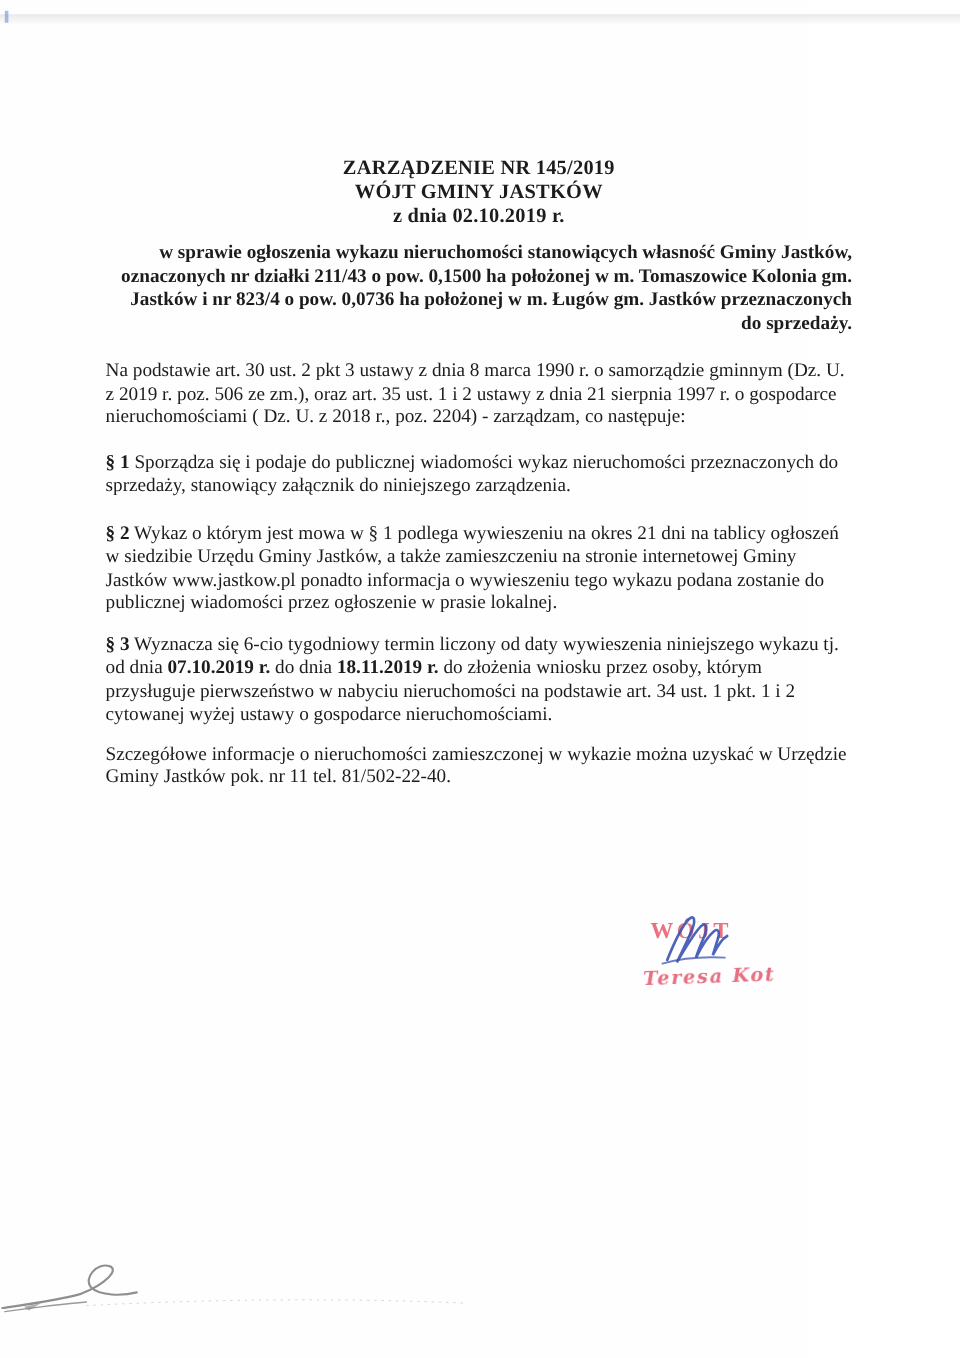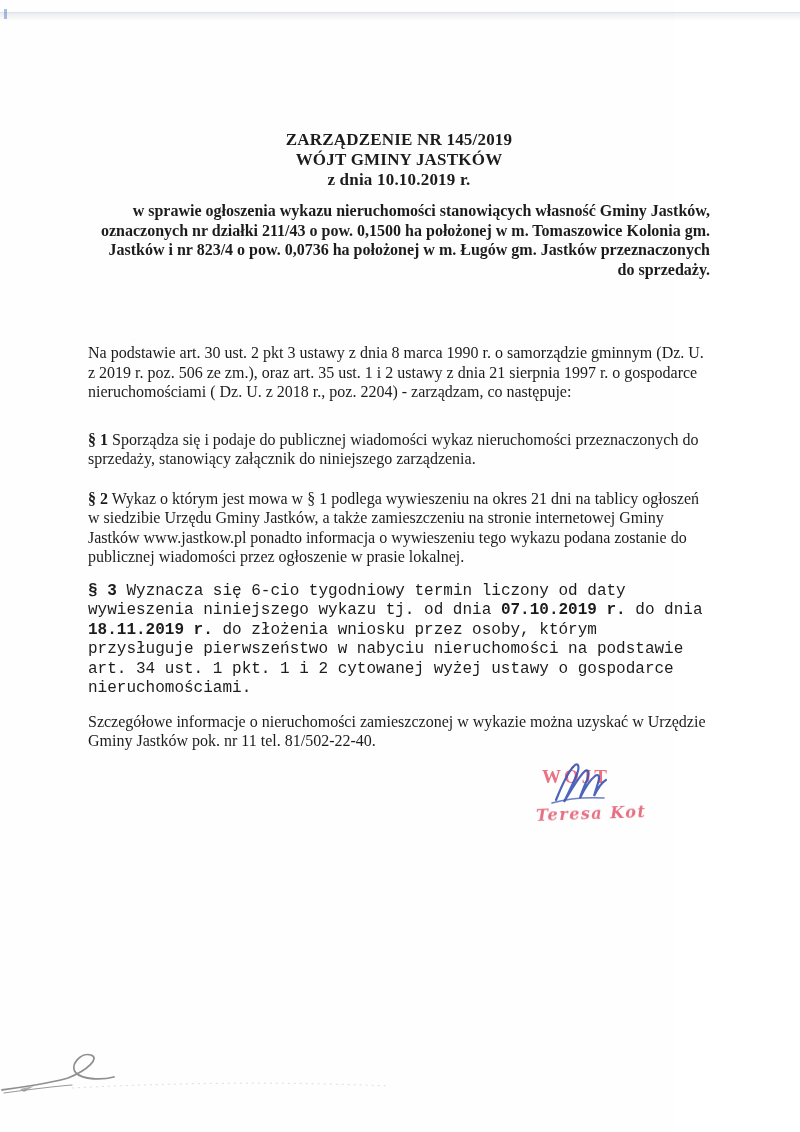--- a/index.html
+++ b/index.html
@@ -41,24 +41,24 @@
     font-size: 17px;
     line-height: 20px;
     letter-spacing: 0.2px;
   }
   .subject {
     margin-top: 11px;
     font-weight: bold;
     text-align: right;
   }
   p { margin: 0; }
-  .legal-basis { margin-top: 64px; }
-  .par-1 { margin-top: 28px; }
+  .legal-basis { margin-top: 20px; }
+  .par-1 { margin-top: 18px; }
   .par-2 { margin-top: 20px; }
-  .par-3 { margin-top: 15px; font-family: Liberation Mono, monospace; }
+  .par-3 { margin-top: 15px; }
   .info-par { margin-top: 13px; }
   .par-4 { margin-top: 16px; }
   .sec-marker { font-weight: bold; }
   .bold-date { font-weight: bold; }
 
   .signature-block {
     position: absolute; left: 528px; top: 762px;
     width: 160px; height: 80px;
   }
   .stamp-title {
@@ -96,21 +96,21 @@
 <div class="page">
 
   <div class="scan-line-top"></div>
   <div class="scan-tick"></div>
 
   <div class="content">
 
     <div class="title-block">
       <div>ZARZĄDZENIE NR 145/2019</div>
       <div>WÓJT GMINY JASTKÓW</div>
-      <div>z dnia 10.10.2019 r.</div>
+      <div>z dnia 02.10.2019 r.</div>
     </div>
 
     <p class="subject">w sprawie ogłoszenia wykazu nieruchomości stanowiących własność Gminy Jastków, oznaczonych nr działki 211/43 o pow. 0,1500 ha położonej w m. Tomaszowice Kolonia gm. Jastków i nr 823/4 o pow. 0,0736 ha położonej w m. Ługów gm. Jastków przeznaczonych do sprzedaży.</p>
 
     <p class="legal-basis">Na podstawie art. 30 ust. 2 pkt 3 ustawy z dnia 8 marca 1990 r. o samorządzie gminnym (Dz. U. z 2019 r. poz. 506 ze zm.), oraz art. 35 ust. 1 i 2 ustawy z dnia 21 sierpnia 1997 r. o gospodarce nieruchomościami ( Dz. U. z 2018 r., poz. 2204) - zarządzam, co następuje:</p>
 
     <p class="par-1"><span class="sec-marker">§ 1</span> <span>Sporządza się i podaje do publicznej wiadomości wykaz nieruchomości przeznaczonych do sprzedaży, stanowiący załącznik do niniejszego zarządzenia.</span></p>
 
     <p class="par-2"><span class="sec-marker">§ 2</span> <span>Wykaz o którym jest mowa w § 1 podlega wywieszeniu na okres 21 dni na tablicy ogłoszeń w siedzibie Urzędu Gminy Jastków, a także zamieszczeniu na stronie internetowej Gminy Jastków www.jastkow.pl ponadto informacja o wywieszeniu tego wykazu podana zostanie do publicznej wiadomości przez ogłoszenie w prasie lokalnej.</span></p>
 

